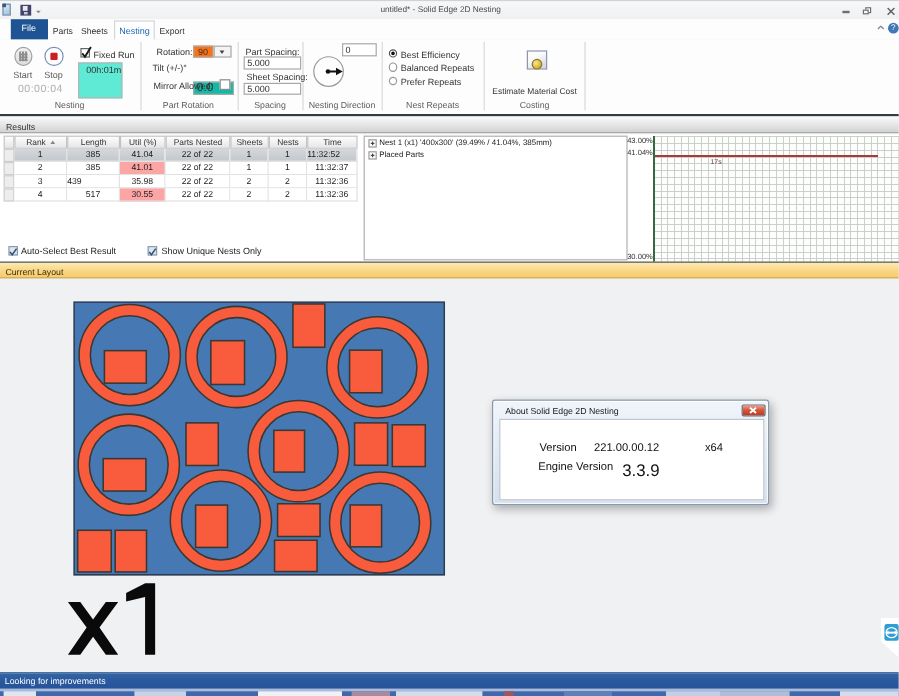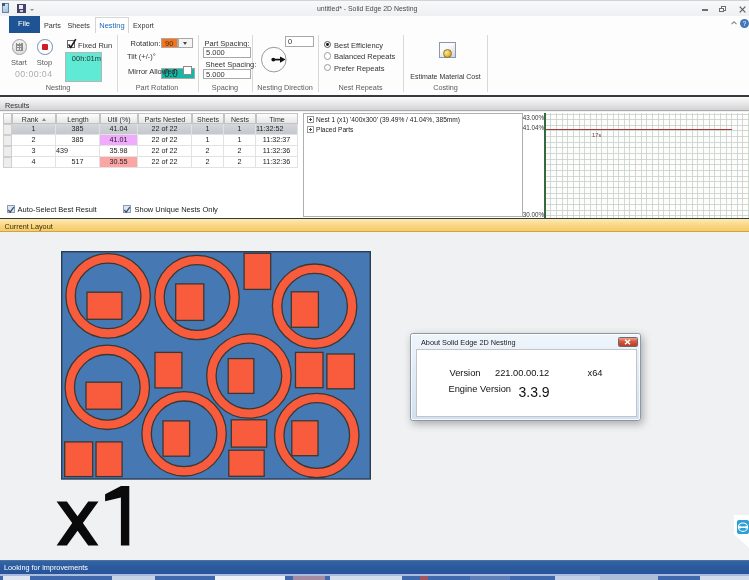--- a/index.html
+++ b/index.html
@@ -115,21 +115,21 @@
     <div class="a" style="left:12px;top:123.3px;width:44px;height:10.9px;background:linear-gradient(#d4d7db,#c4c8ce);border-right:0.5px solid #e2e2e2;border-bottom:0.5px solid #e2e2e2;font-size:7.2px;color:#222;text-align:center;line-height:10.9px">1</div>
     <div class="a" style="left:56px;top:123.3px;width:44px;height:10.9px;background:linear-gradient(#d4d7db,#c4c8ce);border-right:0.5px solid #e2e2e2;border-bottom:0.5px solid #e2e2e2;font-size:7.2px;color:#222;text-align:center;line-height:10.9px">385</div>
     <div class="a" style="left:100px;top:123.3px;width:38px;height:10.9px;background:linear-gradient(#d4d7db,#c4c8ce);border-right:0.5px solid #e2e2e2;border-bottom:0.5px solid #e2e2e2;font-size:7.2px;color:#222;text-align:center;line-height:10.9px">41.04</div>
     <div class="a" style="left:138px;top:123.3px;width:54px;height:10.9px;background:linear-gradient(#d4d7db,#c4c8ce);border-right:0.5px solid #e2e2e2;border-bottom:0.5px solid #e2e2e2;font-size:7.2px;color:#222;text-align:center;line-height:10.9px">22 of 22</div>
     <div class="a" style="left:192px;top:123.3px;width:32px;height:10.9px;background:linear-gradient(#d4d7db,#c4c8ce);border-right:0.5px solid #e2e2e2;border-bottom:0.5px solid #e2e2e2;font-size:7.2px;color:#222;text-align:center;line-height:10.9px">1</div>
     <div class="a" style="left:224px;top:123.3px;width:32px;height:10.9px;background:linear-gradient(#d4d7db,#c4c8ce);border-right:0.5px solid #e2e2e2;border-bottom:0.5px solid #e2e2e2;font-size:7.2px;color:#222;text-align:center;line-height:10.9px">1</div>
     <div class="a" style="left:256px;top:123.3px;width:42px;height:10.9px;background:linear-gradient(#d4d7db,#c4c8ce);border-right:0.5px solid #e2e2e2;border-bottom:0.5px solid #e2e2e2;font-size:7.2px;color:#222;text-align:left;line-height:10.9px">11:32:52</div>
     <div class="a" style="left:3px;top:134.2px;width:9px;height:10.9px;background:#ededed;border:0.5px solid #cfcfcf"></div>
     <div class="a" style="left:12px;top:134.2px;width:44px;height:10.9px;background:#fff;border-right:0.5px solid #e2e2e2;border-bottom:0.5px solid #e2e2e2;font-size:7.2px;color:#222;text-align:center;line-height:10.9px">2</div>
     <div class="a" style="left:56px;top:134.2px;width:44px;height:10.9px;background:#fff;border-right:0.5px solid #e2e2e2;border-bottom:0.5px solid #e2e2e2;font-size:7.2px;color:#222;text-align:center;line-height:10.9px">385</div>
-    <div class="a" style="left:100px;top:134.2px;width:38px;height:10.9px;background:#f0abfc;border-right:0.5px solid #e2e2e2;border-bottom:0.5px solid #e2e2e2;font-size:7.2px;color:#222;text-align:center;line-height:10.9px">41.01</div>
+    <div class="a" style="left:100px;top:134.2px;width:38px;height:10.9px;background:#fca5a5;border-right:0.5px solid #e2e2e2;border-bottom:0.5px solid #e2e2e2;font-size:7.2px;color:#222;text-align:center;line-height:10.9px">41.01</div>
     <div class="a" style="left:138px;top:134.2px;width:54px;height:10.9px;background:#fff;border-right:0.5px solid #e2e2e2;border-bottom:0.5px solid #e2e2e2;font-size:7.2px;color:#222;text-align:center;line-height:10.9px">22 of 22</div>
     <div class="a" style="left:192px;top:134.2px;width:32px;height:10.9px;background:#fff;border-right:0.5px solid #e2e2e2;border-bottom:0.5px solid #e2e2e2;font-size:7.2px;color:#222;text-align:center;line-height:10.9px">1</div>
     <div class="a" style="left:224px;top:134.2px;width:32px;height:10.9px;background:#fff;border-right:0.5px solid #e2e2e2;border-bottom:0.5px solid #e2e2e2;font-size:7.2px;color:#222;text-align:center;line-height:10.9px">1</div>
     <div class="a" style="left:256px;top:134.2px;width:42px;height:10.9px;background:#fff;border-right:0.5px solid #e2e2e2;border-bottom:0.5px solid #e2e2e2;font-size:7.2px;color:#222;text-align:center;line-height:10.9px">11:32:37</div>
     <div class="a" style="left:3px;top:145.1px;width:9px;height:10.9px;background:#ededed;border:0.5px solid #cfcfcf"></div>
     <div class="a" style="left:12px;top:145.1px;width:44px;height:10.9px;background:#fff;border-right:0.5px solid #e2e2e2;border-bottom:0.5px solid #e2e2e2;font-size:7.2px;color:#222;text-align:center;line-height:10.9px">3</div>
     <div class="a" style="left:56px;top:145.1px;width:44px;height:10.9px;background:#fff;border-right:0.5px solid #e2e2e2;border-bottom:0.5px solid #e2e2e2;font-size:7.2px;color:#222;text-align:left;line-height:10.9px">439</div>
     <div class="a" style="left:100px;top:145.1px;width:38px;height:10.9px;background:#fff;border-right:0.5px solid #e2e2e2;border-bottom:0.5px solid #e2e2e2;font-size:7.2px;color:#222;text-align:center;line-height:10.9px">35.98</div>
     <div class="a" style="left:138px;top:145.1px;width:54px;height:10.9px;background:#fff;border-right:0.5px solid #e2e2e2;border-bottom:0.5px solid #e2e2e2;font-size:7.2px;color:#222;text-align:center;line-height:10.9px">22 of 22</div>
     <div class="a" style="left:192px;top:145.1px;width:32px;height:10.9px;background:#fff;border-right:0.5px solid #e2e2e2;border-bottom:0.5px solid #e2e2e2;font-size:7.2px;color:#222;text-align:center;line-height:10.9px">2</div>

